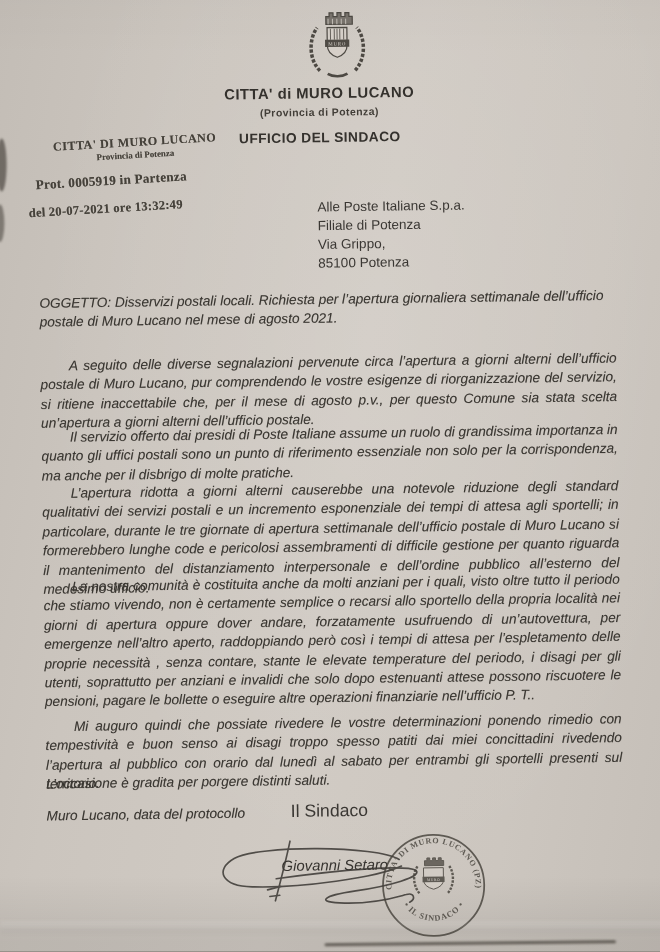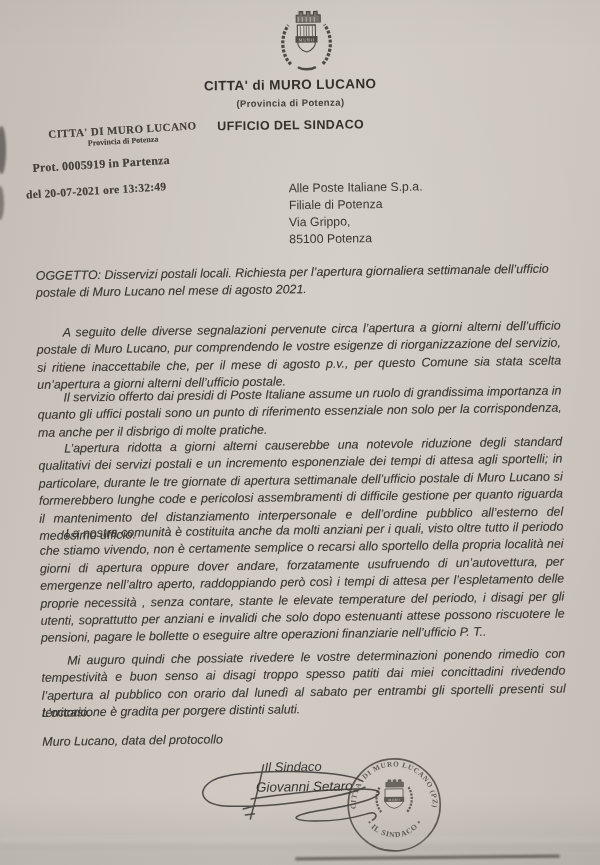--- a/index.html
+++ b/index.html
@@ -30,21 +30,21 @@
   
   .recipient{left:292px;top:180px;font-size:12.3px;line-height:17px;color:#3a3733;}
   
   .bodytxt{left:38px;width:524px;font-style:italic;font-size:12.4px;line-height:17.4px;
     color:#3a3732;text-align:justify;text-shadow:.2px .2px .5px rgba(56,52,46,.35);}
   .indent{text-indent:26px;}
   .subject{top:264px;text-align:left;}
   .p1{top:321px;} .p2{top:386px;} .p3{top:437px;} .p4{top:522px;} .p5{top:649px;}
   .c1{top:701px;} .c2{top:730px;}
   
-  .sig-role{left:260px;top:759px;font-style:italic;font-size:13px;color:#3a3733;}
+  .sig-role{left:260px;top:729px;font-size:16px;color:#3a3733;}
   .sig-name{left:251px;top:779px;font-style:italic;font-size:13.5px;color:#36332f;}
   .sig-svg{left:188px;top:748px;}
   .round-stamp{left:339px;top:756px;}
   
   .edge-smudge1{left:-3px;top:126px;width:9px;height:48px;background:rgba(43,38,32,.55);
     border-radius:50%;filter:blur(1.2px);}
   .edge-smudge2{left:-4px;top:186px;width:8px;height:34px;background:rgba(43,38,32,.45);
     border-radius:50%;filter:blur(1.2px);}
   .fold-bottom{left:0;right:0;top:838px;height:10px;
     background:linear-gradient(to bottom,rgba(255,255,255,.16),rgba(0,0,0,.05));filter:blur(2px);}

